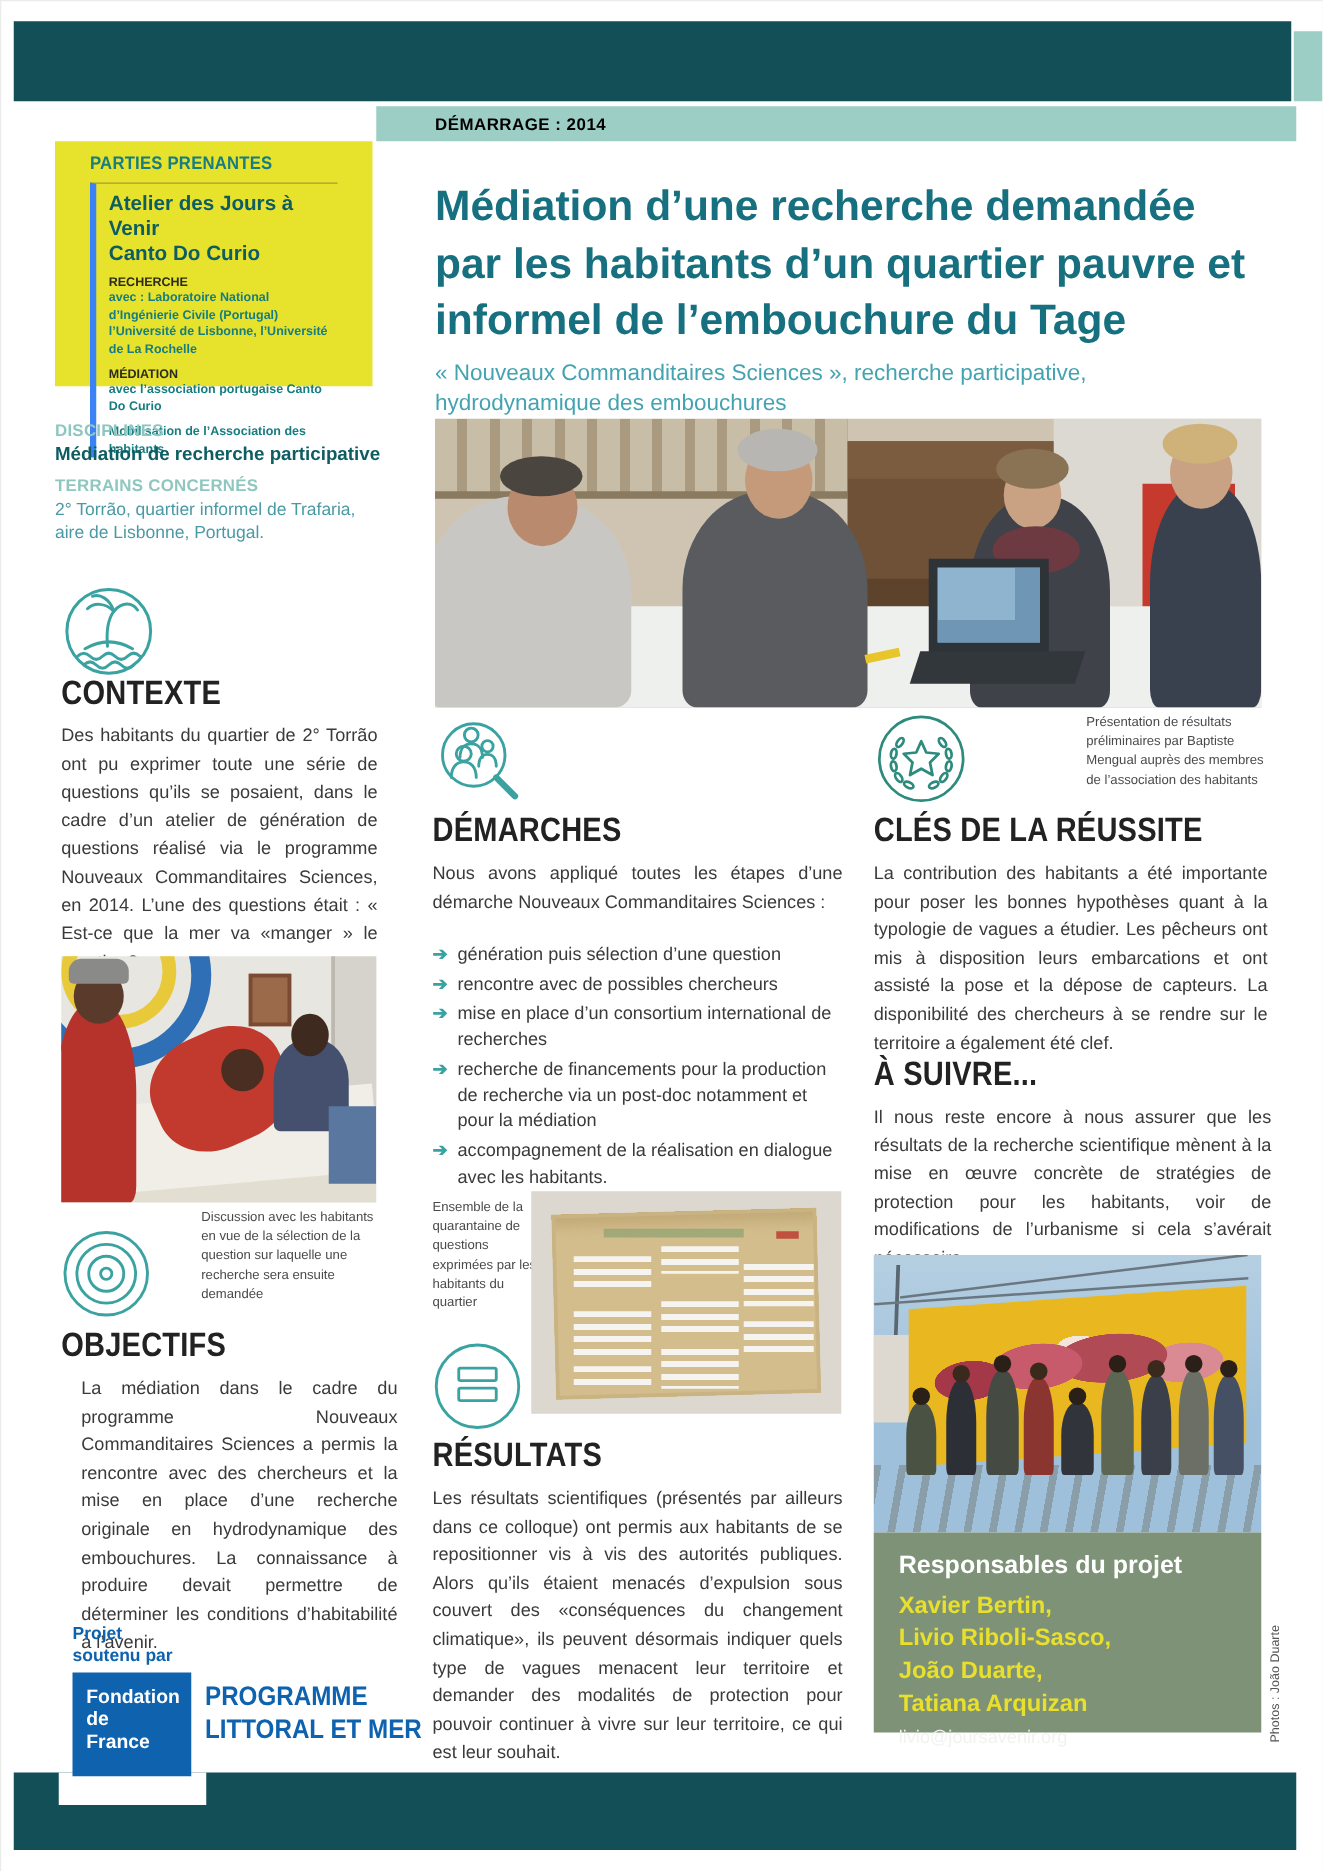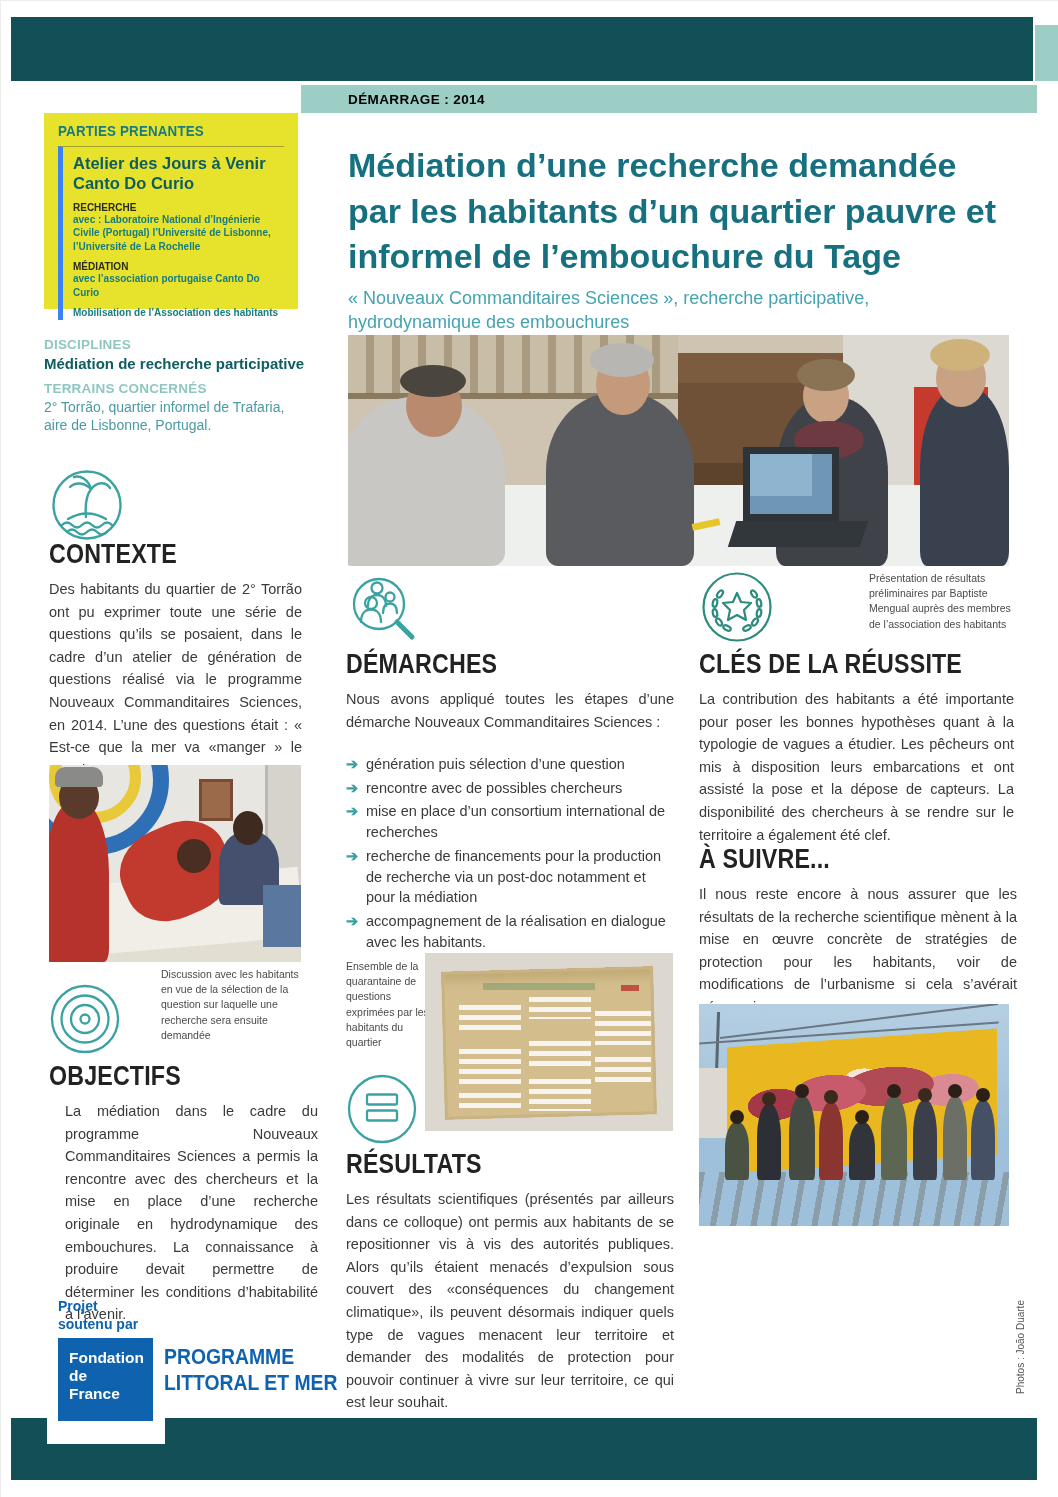--- a/index.html
+++ b/index.html
@@ -11,21 +11,21 @@
   .abs{position:absolute;}
 
   
   .top-bar{left:10px; top:16px; width:1022px; height:64px; background:#134f57;}
   .corner-accent{left:1034px; top:24px; width:23px; height:56px; background:#9ccec6;}
   .start-bar{left:300px; top:84px; width:736px; height:28px; background:#9ccec6;
     display:flex; align-items:center;}
   .start-bar span{margin-left:47px; font-size:13.5px; font-weight:700; color:#000000; letter-spacing:.4px;}
 
   
-  .yellow-box{left:43px; top:112px; width:254px; height:196px; background:#e7e22c; box-sizing:border-box; padding:10px 14px;}
+  .yellow-box{left:43px; top:112px; width:254px; height:196px; background:#e7e22c; box-sizing:border-box; padding:10px 28px;}
   .yb-heading{font-size:14.5px; font-weight:700; color:#177d80; letter-spacing:.2px; transform:scaleX(.92); transform-origin:left;}
   .yb-inner{margin-top:7px; border-top:1px solid #a6a02c; border-left:5px solid #3b82f6; padding:7px 0 0 10px;}
   .yb-org{font-size:16.5px; font-weight:700; color:#0d5d62; line-height:1.2; white-space:pre-line;}
   .yb-label{font-size:10px; font-weight:700; color:#2b2b20; margin-top:8px;}
   .yb-text{font-size:10px; font-weight:700; color:#177d80; line-height:1.35;}
   .yb-text.mt{margin-top:7px;}
 
   
   .disc{left:43px; top:336px; width:262px;}
   .disc-label{font-size:13.5px; font-weight:700; color:#8fc7c0; letter-spacing:.2px;}
@@ -293,18 +293,28 @@
     <div aria-hidden="true" class="rtop" style="left:182px;top:92px;width:26px;height:84px;background:#5d6652;"></div>
     <div aria-hidden="true" class="round" style="left:188px;top:80px;width:14px;height:14px;background:#2a2018;"></div>
     <div aria-hidden="true" class="rtop" style="left:214px;top:96px;width:24px;height:80px;background:#3a3f4a;"></div>
     <div aria-hidden="true" class="round" style="left:219px;top:84px;width:14px;height:14px;background:#3a2a1e;"></div>
     <div aria-hidden="true" class="rtop" style="left:244px;top:92px;width:24px;height:84px;background:#6b6f66;"></div>
     <div aria-hidden="true" class="round" style="left:249px;top:80px;width:14px;height:14px;background:#2a2018;"></div>
     <div aria-hidden="true" class="rtop" style="left:272px;top:96px;width:24px;height:80px;background:#465064;"></div>
     <div aria-hidden="true" class="round" style="left:277px;top:84px;width:14px;height:14px;background:#2a2018;"></div>
   </div>
 
+  <div class="abs green-box">
+    <div class="gb-heading">Responsables du projet</div>
+    <div class="gb-names">
+      <div>Xavier Bertin,</div>
+      <div>Livio Riboli-Sasco,</div>
+      <div>João Duarte,</div>
+      <div>Tatiana Arquizan</div>
+    </div>
+    <div class="gb-email">livio@joursavenir.org</div>
+  </div>
   <div class="abs credit">Photos : João Duarte</div>
 
   <div class="abs bottom-bar"></div>
   <div class="abs bar-notch"></div>
 
 </div>
 
 </body></html>

